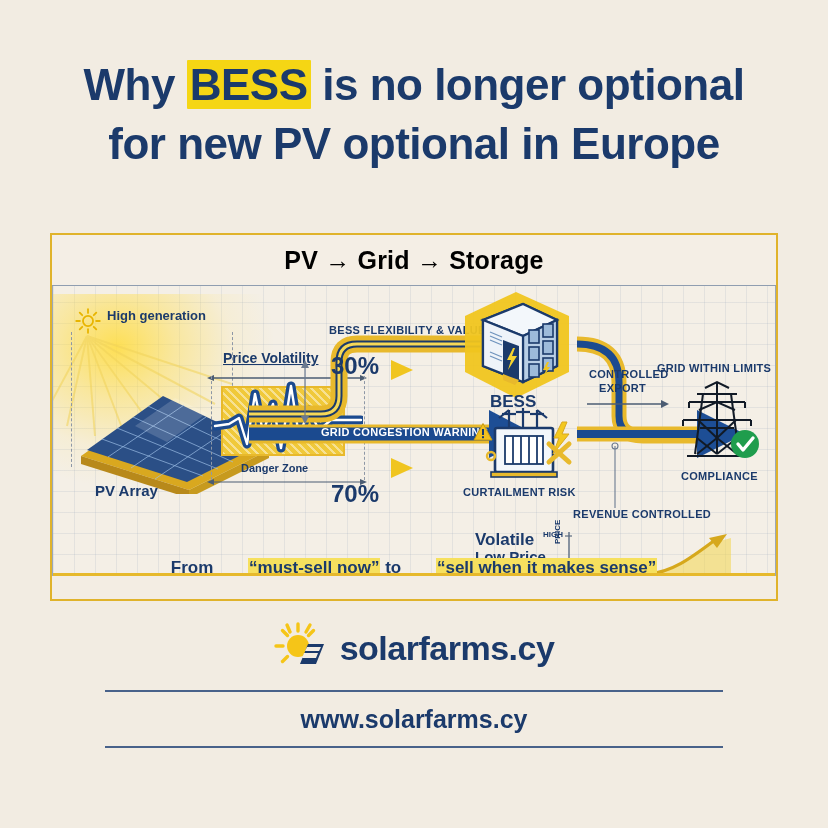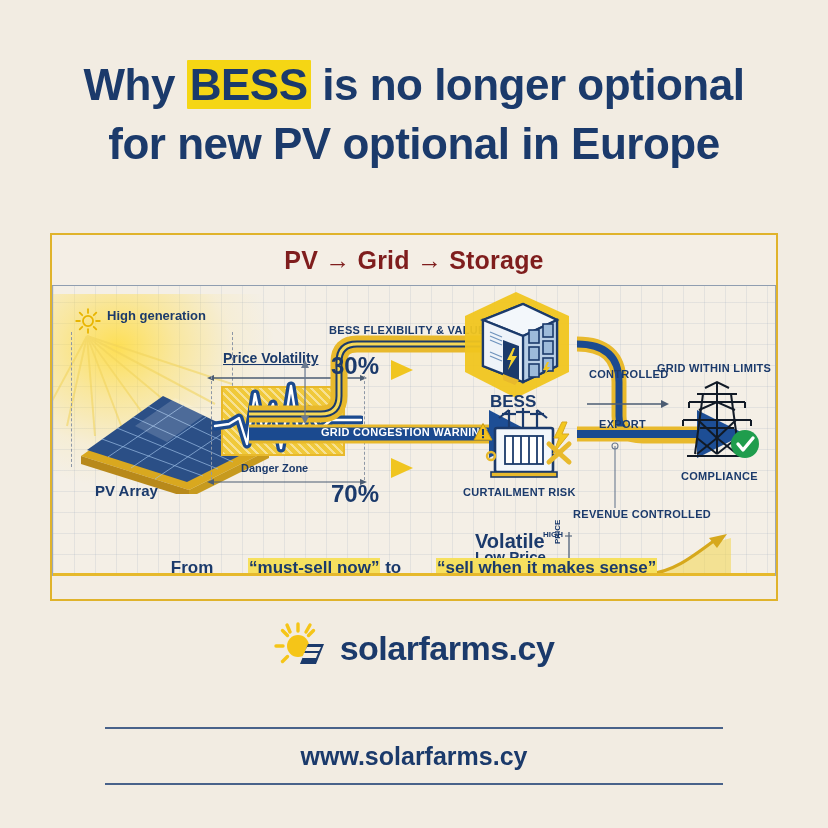--- a/index.html
+++ b/index.html
@@ -33,21 +33,21 @@
     border:2px solid #e0b32b;
     background:#f3ede3;
     box-sizing:border-box;
   }
   .panel-header{
     height:50px;border-bottom:1px solid #8f9db0;
     display:flex;align-items:center;justify-content:center;
     background:#f4eee5;
   }
   .panel-header-text{
-    font-size:25px;font-weight:bold;color:#7f1d1d;letter-spacing:0.2px;
+    font-size:25px;font-weight:bold;color:#000000;letter-spacing:0.2px;
   }
   .panel-body{
     position:relative;height:290px;
     border:1px solid #9aa7b8;border-top:none;border-bottom:none;
     background:
       repeating-linear-gradient(0deg, rgba(150,165,185,.18) 0 1px, transparent 1px 21px),
       repeating-linear-gradient(90deg, rgba(150,165,185,.18) 0 1px, transparent 1px 21px),
       #f4efe6;
     overflow:hidden;
   }
@@ -96,21 +96,21 @@
   }
   .caption .q{background:#f6e05e;padding:0 1px;margin-left:30px;}
 
   
   .logo-row{
     position:absolute;left:0;right:0;top:622px;
     display:flex;align-items:center;justify-content:center;gap:10px;
   }
   .logo-text{font-size:34px;font-weight:bold;color:#1b3a6b;letter-spacing:-.5px;}
 
-  .url-wrap{position:absolute;left:105px;right:105px;top:690px;margin-top:37px;}
+  .url-wrap{position:absolute;left:105px;right:105px;top:690px;}
   .rule{height:2px;background:#2b4a7a;opacity:.85;}
   .url-text{
     text-align:center;font-size:25px;font-weight:bold;color:#1b3a6b;
     padding:13px 0 12px;
   }
 </style>
 </head>
 <body>
 
 <div class="page">
@@ -310,21 +310,21 @@
         <polygon points="93,18 85,34 90,34 84,50 100,30 93,30 98,18" fill="#f3c81f" stroke="#d9a81f" stroke-width="1"></polygon>
         <g stroke="#e8b92c" stroke-width="5" stroke-linecap="round">
           <line x1="80" y1="40" x2="100" y2="58"></line>
             <line x1="100" y1="40" x2="80" y2="58"></line>
         </g>
       </svg>
 
       <div class="lbl lbl-cap" style="left:410px;top:200px;font-size:11px;">CURTAILMENT RISK</div>
 
       <div class="lbl lbl-cap" style="left:536px;top:82px;font-size:11px;">CONTROLLED</div>
-      <div class="lbl lbl-cap" style="left:546px;top:96px;font-size:11px;margin-top:36px;">EXPORT</div>
+      <div class="lbl lbl-cap" style="left:546px;top:96px;font-size:11px;">EXPORT</div>
 
       <div class="lbl lbl-cap" style="left:604px;top:76px;font-size:11px;">GRID WITHIN LIMITS</div>
 
       <svg style="position:absolute;left:614px;top:94px;width:100px;height:88px;" viewBox="0 0 100 88">
         <g stroke="#111a26" stroke-width="2" fill="none">
           <polyline points="38,8 50,2 62,8"></polyline>
           <line x1="50" y1="2" x2="50" y2="74"></line>
           <line x1="22" y1="22" x2="78" y2="22"></line>
           <line x1="16" y1="40" x2="84" y2="40"></line>
           <line x1="30" y1="14" x2="70" y2="14"></line>
@@ -345,21 +345,21 @@
             <line x1="84" y1="40" x2="84" y2="46"></line>
         </g>
         <circle cx="78" cy="64" r="14" fill="#1f9d4d"></circle>
         <polyline points="71,64 76,70 86,58" fill="none" stroke="#ffffff" stroke-width="3.4" stroke-linecap="round" stroke-linejoin="round"></polyline>
       </svg>
 
       <div class="lbl lbl-cap" style="left:628px;top:184px;font-size:11px;">COMPLIANCE</div>
 
       <div class="lbl lbl-cap" style="left:520px;top:222px;font-size:11px;">REVENUE CONTROLLED</div>
 
-      <div class="lbl" style="left:422px;top:244px;font-size:20px;">Volatile</div>
+      <div class="lbl" style="left:422px;top:244px;font-size:17px;">Volatile</div>
       <div class="lbl" style="left:422px;top:262px;font-size:15px;">Low Price</div>
 
       <svg class="mini" viewBox="0 0 200 72">
 
         <line x1="26" y1="4" x2="26" y2="58" stroke="#5a6b80" stroke-width="1.4"></line>
         <line x1="26" y1="58" x2="196" y2="58" stroke="#5a6b80" stroke-width="1.4"></line>
         <polygon points="200,58 192,55 192,61" fill="#5a6b80"></polygon>
 
         <line x1="22" y1="8" x2="29" y2="8" stroke="#5a6b80" stroke-width="1.2"></line>
         <line x1="22" y1="58" x2="29" y2="58" stroke="#5a6b80" stroke-width="1.2"></line>

